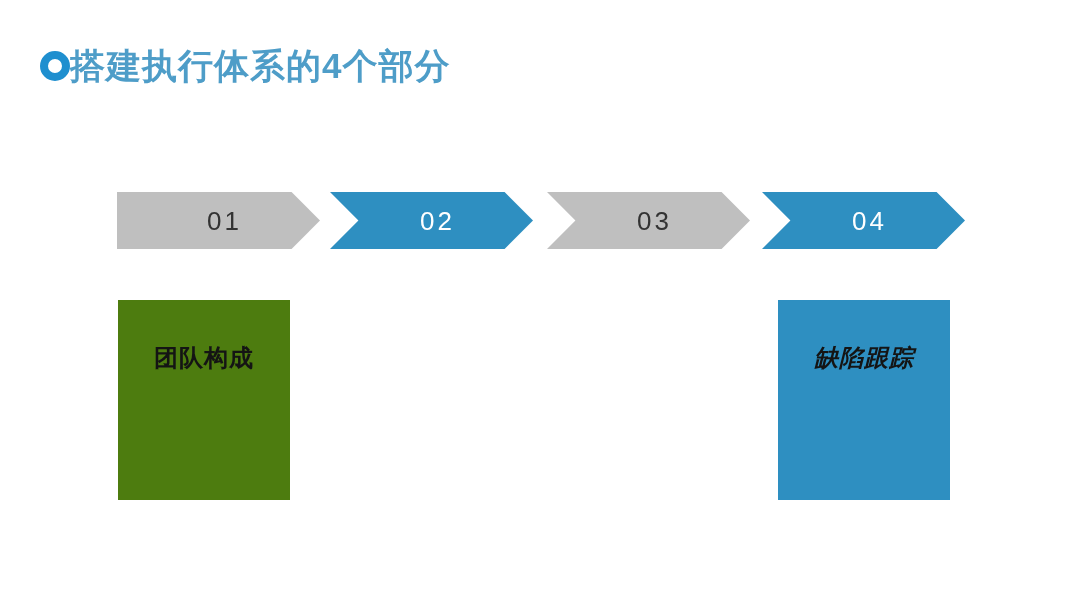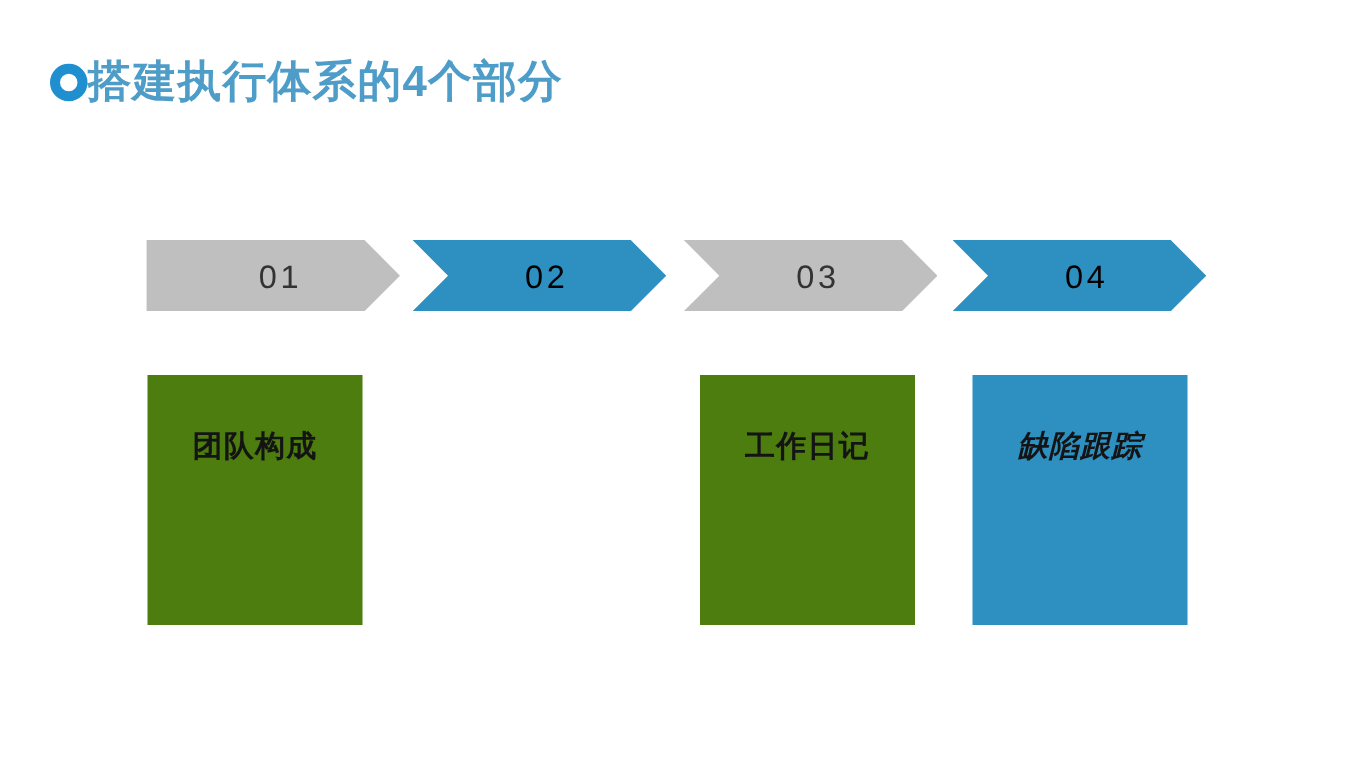--- a/index.html
+++ b/index.html
@@ -74,21 +74,21 @@
   .chev-flat {
     clip-path: polygon(0 0, 86% 0, 100% 50%, 86% 100%, 0 100%);
   }
   
   .chev-notch {
     clip-path: polygon(0 0, 86% 0, 100% 50%, 86% 100%, 0 100%, 14% 50%);
   }
   .chev-gray  { background: #BFBFBF; }
   .chev-blue  { background: #2E8FC1; }
   .num-dark   { color: #333333; }
-  .num-light  { color: #000000; }
+  .num-light  { color: #ffffff; }
 
   
   .card-band {
     position: absolute;
     left: 118px;
     top: 300px;
     width: 838px;
     height: 200px;
   }
   .card {
@@ -142,23 +142,20 @@
 
   </div>
 
   <div class="card-band">
 
     <div class="card card-gray" style="left:0px;">
       <span class="label">团队构成</span>
     </div>
 
 
-    <div class="card card-gray" style="left:442px;">
-      <span class="label">工作日记</span>
-    </div>
 
     <div class="card card-blue" style="left:660px;font-style:italic;">
       <span class="label">缺陷跟踪</span>
     </div>
 
   </div>
 
 </div>
 
 </body></html>

